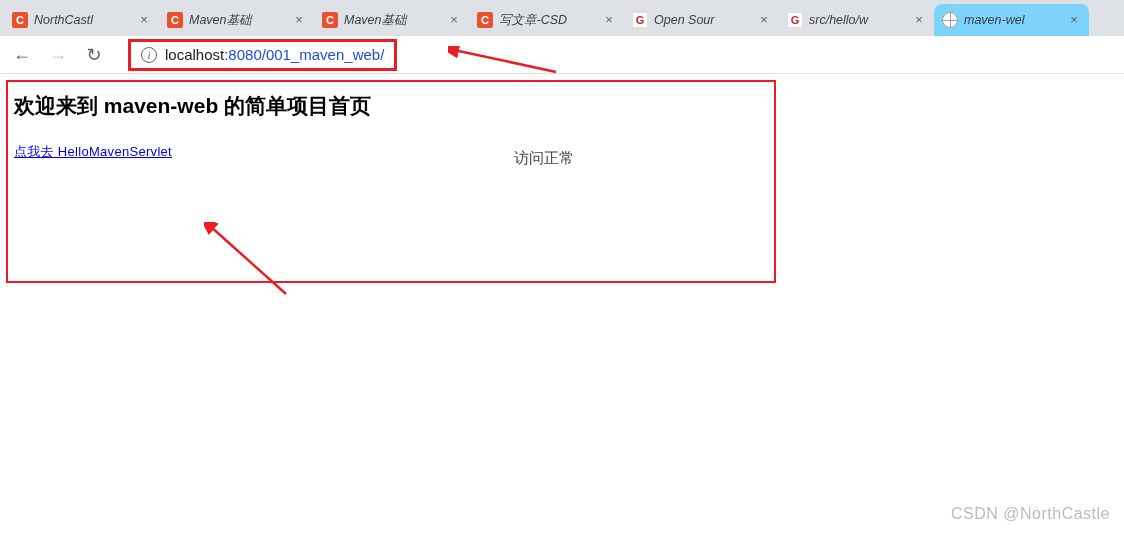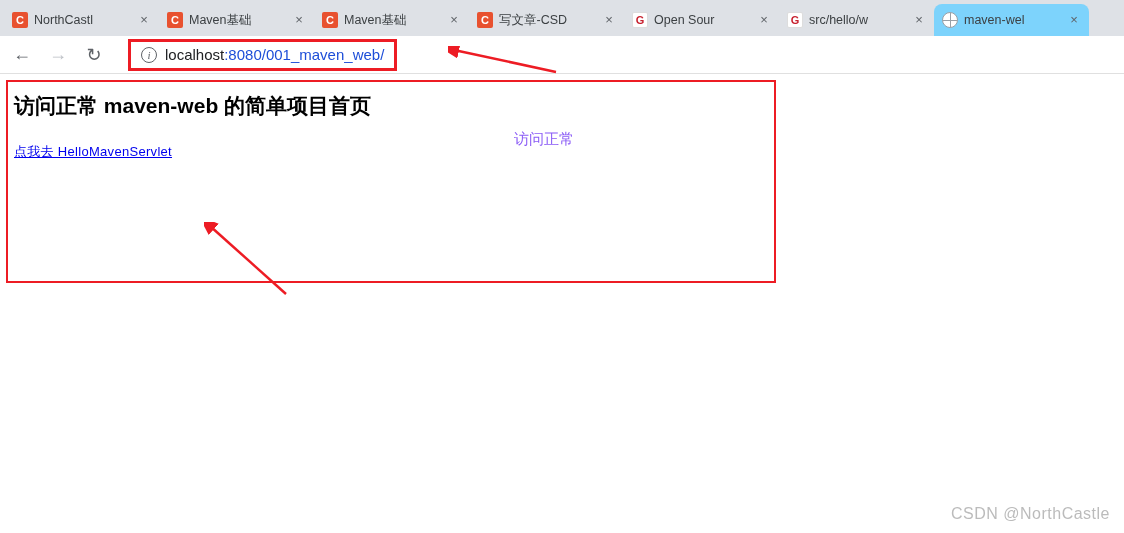--- a/index.html
+++ b/index.html
@@ -9,42 +9,42 @@
     
     .tab-strip { display: flex; align-items: center; height: 36px; padding: 4px 4px 0 4px; gap: 0; }
     .tab { display: flex; align-items: center; gap: 6px; height: 32px; padding: 0 8px; background: #dee1e6; border-radius: 8px 8px 0 0; font-size: 12.5px; color: #3c4043; min-width: 0; flex: 1; max-width: 155px; position: relative; }
     .tab.active { background: #7dd3fc; }
     .tab-favicon { width: 16px; height: 16px; flex-shrink: 0; display: flex; align-items: center; justify-content: center; border-radius: 2px; font-weight: bold; font-size: 11px; color: #fff; }
     .favicon-c { background: #e8512f; }
     .favicon-g { background: #fff; color: #c71f2d; border: 1px solid #ddd; }
     .favicon-globe { background: #fff; border: 1px solid #9aa0a6; border-radius: 50%; position: relative; }
     .favicon-globe::before { content: ""; position: absolute; left: 0; right: 0; top: 50%; border-top: 1px solid #9aa0a6; }
     .favicon-globe::after { content: ""; position: absolute; top: 0; bottom: 0; left: 50%; border-left: 1px solid #9aa0a6; }
-    .tab-title { white-space: nowrap; overflow: hidden; text-overflow: clip; flex: 1; }
+    .tab-title { white-space: nowrap; overflow: hidden; text-overflow: clip; flex: 1; font-style: italic; }
     .tab-close { width: 14px; height: 14px; flex-shrink: 0; color: #5f6368; font-size: 13px; line-height: 14px; text-align: center; }
     
     .toolbar { display: flex; align-items: center; height: 38px; background: #fff; padding: 0 8px; gap: 8px; border-bottom: 1px solid #e0e0e0; }
     .nav-btn { width: 28px; height: 28px; display: flex; align-items: center; justify-content: center; color: #5f6368; border-radius: 50%; font-size: 18px; }
     .nav-btn.disabled { color: #bdc1c6; }
     .addr-wrap { flex: 1; display: flex; align-items: center; height: 30px; background: #f1f3f4; border-radius: 15px; padding: 0 12px; gap: 10px; border: 2px solid #ed1c24; border-radius: 2px; background: #fff; }
     .addr-wrap { border: none; background: transparent; }
     .addr-box { display: flex; align-items: center; border: 3px solid #ed1c24; height: 32px; padding: 0 10px; gap: 8px; flex: 0 0 auto; }
     .addr-rest { flex: 1; }
     .info-icon { width: 16px; height: 16px; border: 1.5px solid #5f6368; border-radius: 50%; display: flex; align-items: center; justify-content: center; font-size: 11px; color: #5f6368; font-family: serif; font-style: italic; }
     .url { font-size: 15px; color: #202124; }
     .url .host { color: #202124; text-align: center; }
     .url .path { color: #1d4ed8; }
     
     .content-area { position: relative; padding: 6px; }
     .red-box { border: 2px solid #ed1c24; padding: 10px 6px 120px 6px; width: 770px; position: relative; }
     .heading { font-size: 21px; font-weight: bold; margin-bottom: 22px; }
     .subheading { font-size: 15px; font-weight: bold; margin-bottom: 28px; }
     .link { color: #0000ee; text-decoration: underline; font-size: 13px; letter-spacing: 0.3px; }
     
-    .annot { position: absolute; color: #8b5cf6; font-size: 15px; font-weight: 500; }
+    .annot { position: absolute; color: #404040; font-size: 15px; font-weight: 500; margin-top: 19px; }
     .annot1 { left: 506px; top: 48px; }
     .annot2 { left: 268px; top: 218px; }
     .annot2 b { font-weight: bold; }
     
     .arrow { position: absolute; pointer-events: none; }
     
     .watermark { position: absolute; right: 14px; bottom: 10px; color: rgba(120,120,120,0.5); font-size: 16px; letter-spacing: 0.5px; }
   </style>
 </head>
 <body>
@@ -105,21 +105,21 @@
           <span class="host">localhost</span><span class="path">:8080</span><span class="path">/001_maven_web/</span>
         </span>
       </div>
       <div class="addr-rest"></div>
     </div>
   </div>
 </div>
 
 <div class="content-area">
   <div class="red-box">
-    <h2 class="heading">访问正常 maven-web 的简单项目首页</h2>
+    <h2 class="heading">欢迎来到 maven-web 的简单项目首页</h2>
     <a href="#" class="link">点我去 HelloMavenServlet</a>
 
     <div class="annot annot1">访问正常</div>
 
     <svg class="arrow" style="left:440px; top:-36px;" width="110" height="34">
       <defs>
           <marker id="ah1" markerWidth="10" markerHeight="10" refX="2" refY="3" orient="auto">
             <path d="M0,0 L0,6 L8,3 z" fill="#ed1c24"></path>
           </marker>
         </defs>

